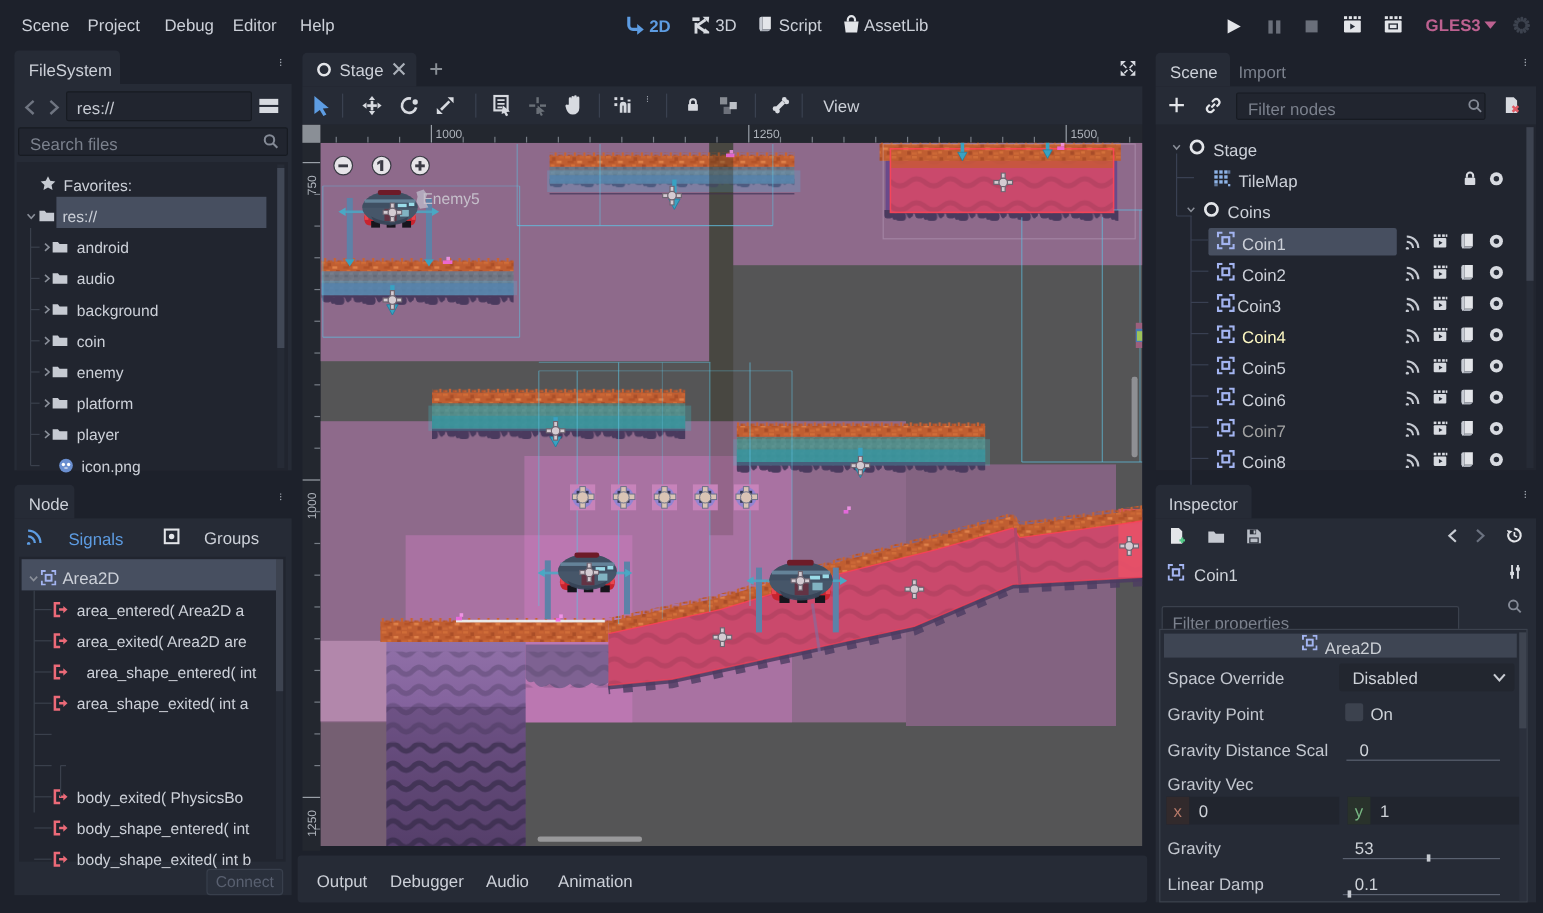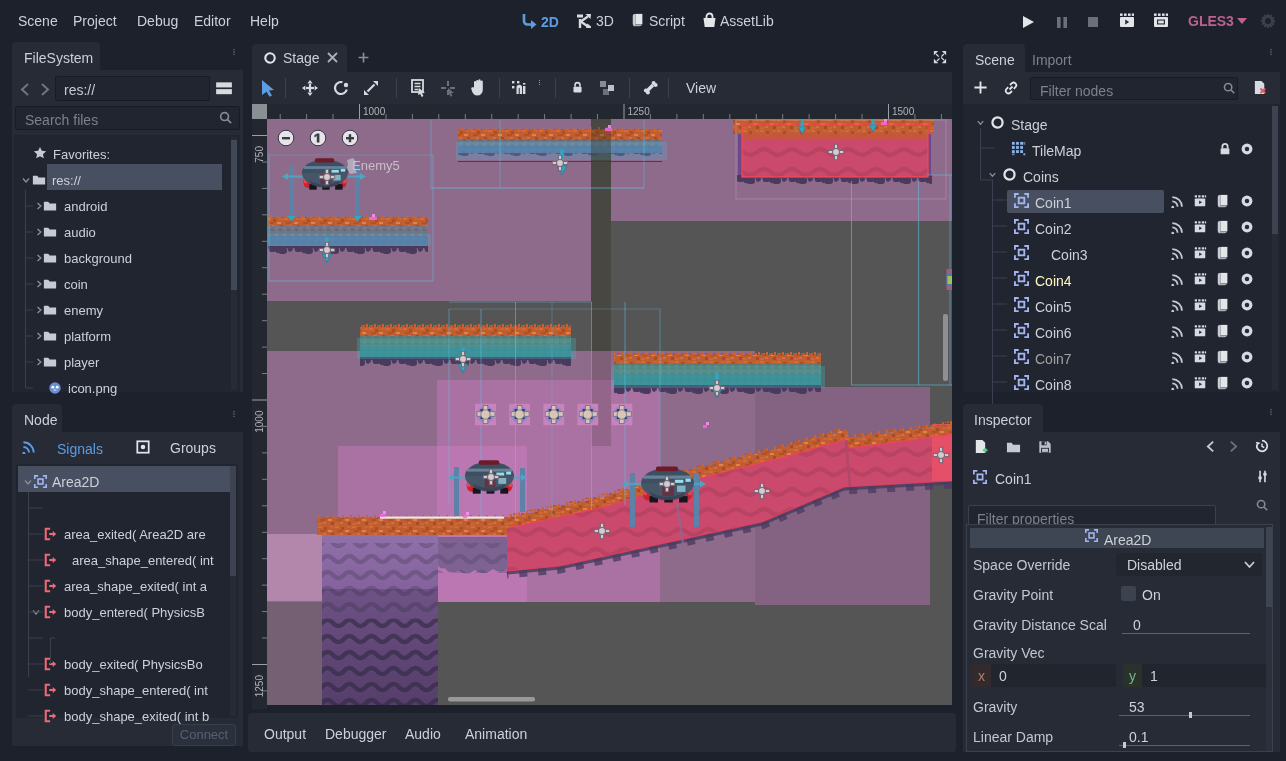--- a/index.html
+++ b/index.html
@@ -397,46 +397,43 @@
     <div class="ab sel" style="left:2px;top:2px;width:213px;height:26px"></div>
     <div class="row" style="left:6px;top:5px">
       <svg class="ic" style="left:0px;top:7px" width="12" height="12">
         <use href="#chevD"></use>
       </svg>
       <svg class="ic" style="left:12px;top:6px" width="13" height="13">
         <use href="#area2d"></use>
       </svg>
       <span style="margin-left:30px;font-size:14px">Area2D</span>
     </div>
+    <div class="row" style="left:28px;top:31px">
+      <svg class="ic" style="left:0px;top:6px" width="14" height="14">
+        <use href="#sigout"></use>
+      </svg>
+      <span style="margin-left:20px">area_entered( Area2D a</span>
+    </div>
     <div class="row" style="left:28px;top:57px">
       <svg class="ic" style="left:0px;top:6px" width="14" height="14">
         <use href="#sigout"></use>
       </svg>
       <span style="margin-left:20px">area_exited( Area2D are</span>
     </div>
     <div class="row" style="left:28px;top:83px">
       <svg class="ic" style="left:0px;top:6px" width="14" height="14">
         <use href="#sigout"></use>
       </svg>
       <span style="margin-left:28px">area_shape_entered( int</span>
     </div>
     <div class="row" style="left:28px;top:109px">
       <svg class="ic" style="left:0px;top:6px" width="14" height="14">
         <use href="#sigout"></use>
       </svg>
       <span style="margin-left:20px">area_shape_exited( int a</span>
-    </div>
-    <div class="row" style="left:28px;top:135px">
-      <svg class="ic" style="left:-14px;top:7px" width="12" height="12">
-        <use href="#chevD"></use>
-      </svg>
-      <svg class="ic" style="left:0px;top:6px" width="14" height="14">
-        <use href="#sigout"></use>
-      </svg>
-      <span style="margin-left:20px">body_entered( PhysicsB</span>
     </div>
     <div class="row" style="left:28px;top:187px">
       <svg class="ic" style="left:0px;top:6px" width="14" height="14">
         <use href="#sigout"></use>
       </svg>
       <span style="margin-left:20px">body_exited( PhysicsBo</span>
     </div>
     <div class="row" style="left:28px;top:213px">
       <svg class="ic" style="left:0px;top:6px" width="14" height="14">
         <use href="#sigout"></use>
@@ -965,21 +962,21 @@
     </svg>
     <svg class="ic" style="left:253px;top:116px" width="14" height="14">
       <use href="#script"></use>
     </svg>
     <svg class="ic" style="left:277px;top:116px" width="14" height="14">
       <use href="#eye"></use>
     </svg>
     <svg class="ic" style="left:51px;top:141px" width="15" height="15">
       <use href="#area2d"></use>
     </svg>
-    <div class="ab" style="left:88px;top:143px;color:#ccd0d8;font-size:14px">Coin3</div>
+    <div class="ab" style="left:68px;top:143px;color:#ccd0d8;font-size:14px">Coin3</div>
     <svg class="ic" style="left:208px;top:142px" width="14" height="14">
       <use href="#wifiw"></use>
     </svg>
     <svg class="ic" style="left:230px;top:142px" width="14" height="14">
       <use href="#movie"></use>
     </svg>
     <svg class="ic" style="left:253px;top:142px" width="14" height="14">
       <use href="#script"></use>
     </svg>
     <svg class="ic" style="left:277px;top:142px" width="14" height="14">

